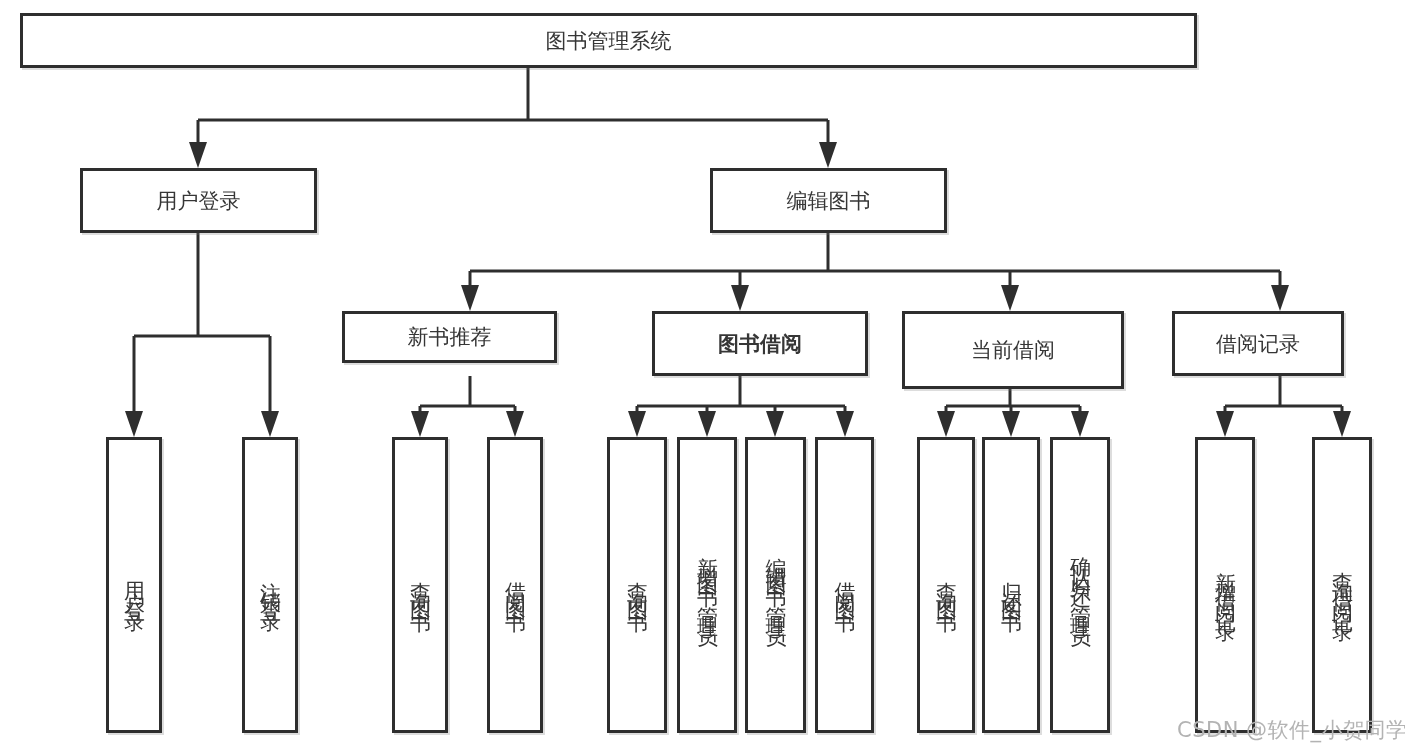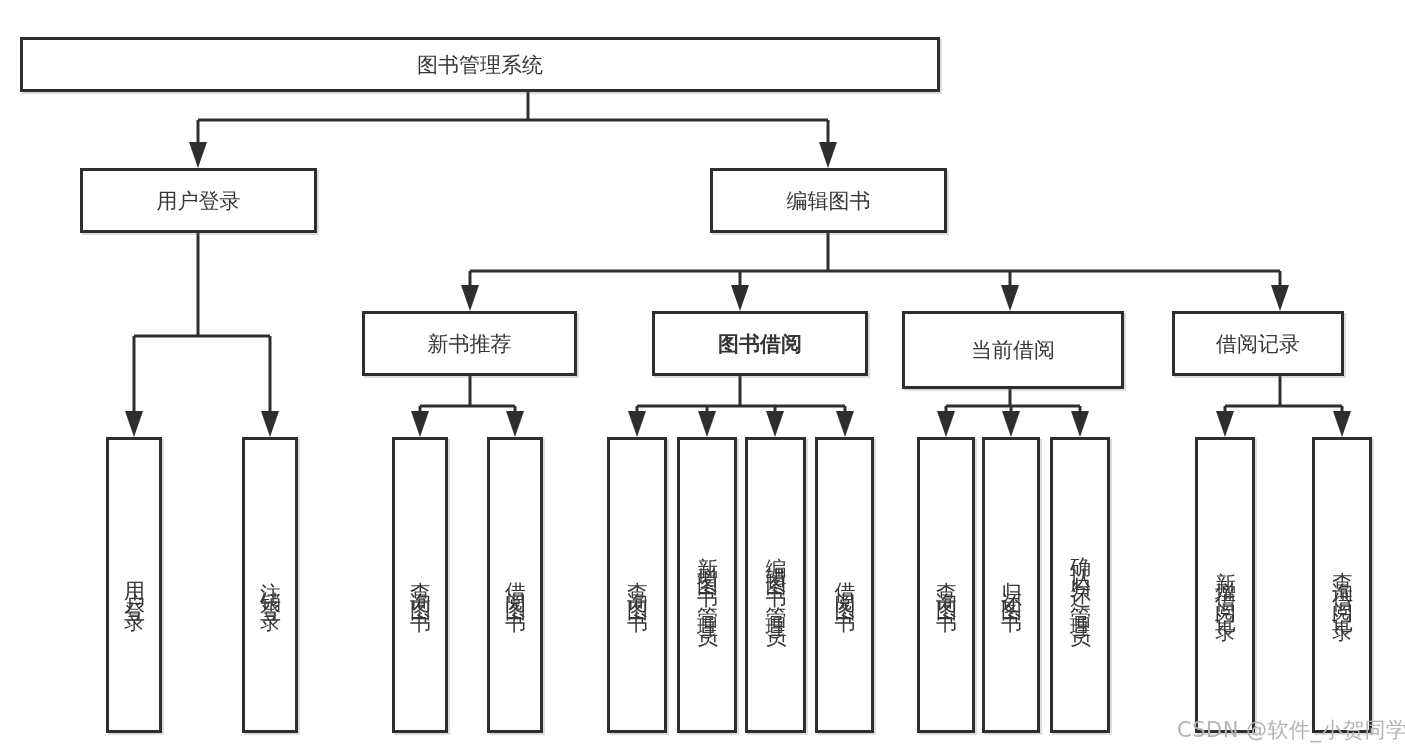--- a/index.html
+++ b/index.html
@@ -117,26 +117,26 @@
       <polygon points="766,411 784,411 775,437"></polygon>
       <polygon points="836,411 854,411 845,437"></polygon>
       <polygon points="937,411 955,411 946,437"></polygon>
       <polygon points="1002,411 1020,411 1011,437"></polygon>
       <polygon points="1071,411 1089,411 1080,437"></polygon>
       <polygon points="1216,411 1234,411 1225,437"></polygon>
       <polygon points="1333,411 1351,411 1342,437"></polygon>
     </g>
   </svg>
 
-  <div class="node" style="left:20px; top:13px; width:920px; height:55px;margin-top:24px;">图书管理系统</div>
+  <div class="node" style="left:20px; top:13px; width:1177px; height:55px;">图书管理系统</div>
 
   <div class="node" style="left:80px; top:168px; width:237px; height:65px;">用户登录</div>
   <div class="node" style="left:710px; top:168px; width:237px; height:65px;">编辑图书</div>
 
-  <div class="node" style="left:362px; top:311px; width:215px; height:65px;">新书推荐</div>
+  <div class="node" style="left:342px; top:311px; width:215px; height:52px;">新书推荐</div>
   <div class="node" style="left:652px; top:311px; width:216px; height:65px;font-weight:bold;">图书借阅</div>
   <div class="node" style="left:902px; top:311px; width:222px; height:78px;">当前借阅</div>
   <div class="node" style="left:1172px; top:311px; width:172px; height:65px;">借阅记录</div>
 
   <div class="node leaf" style="left:106px; width:56px;">用户登录</div>
   <div class="node leaf" style="left:242px; width:56px;">注销登录</div>
 
   <div class="node leaf" style="left:392px; width:56px;">查询图书</div>
   <div class="node leaf" style="left:487px; width:56px;">借阅图书</div>
 

